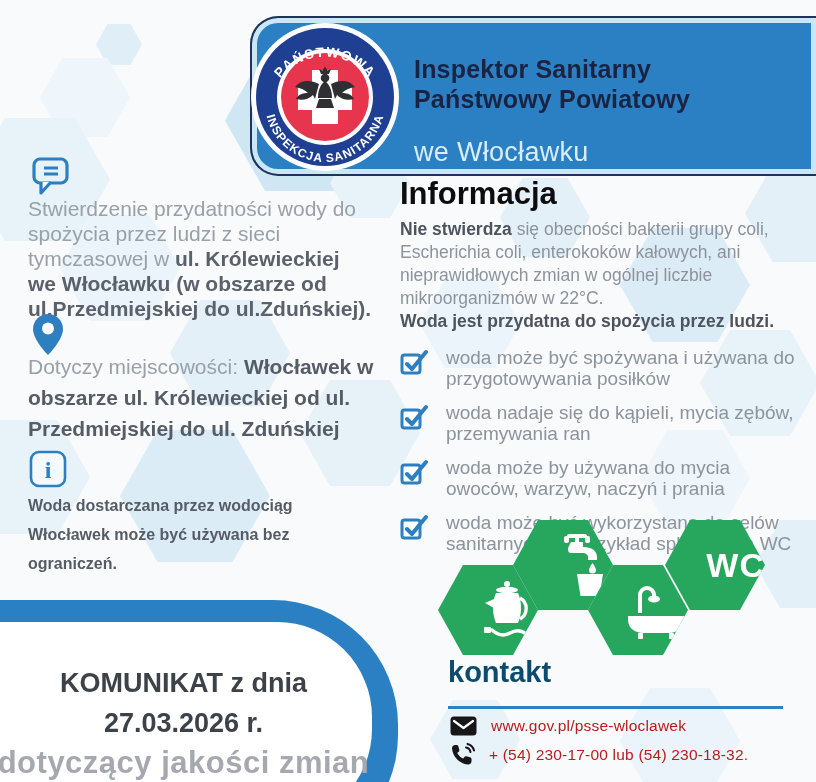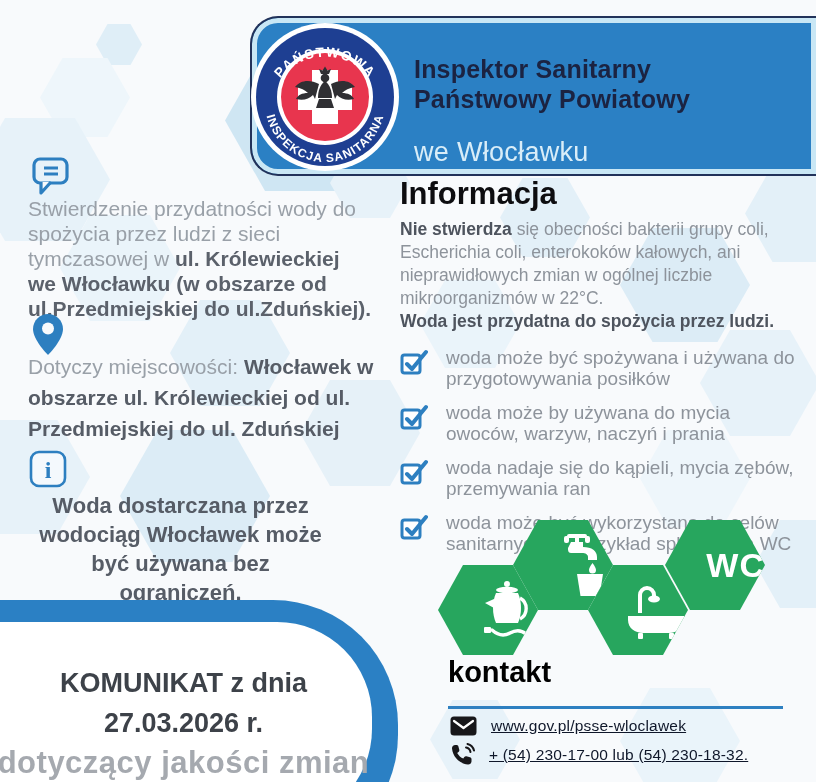--- a/index.html
+++ b/index.html
@@ -20,21 +20,21 @@
   }
   .header-title{position:absolute;left:162px;top:36px;color:#1b2342;font-size:25px;font-weight:800;line-height:30px;letter-spacing:.2px;}
   .header-sub{position:absolute;left:162px;top:103px;color:#d9edf8;font-size:27px;font-weight:400;letter-spacing:.3px;margin-top:16px;}
   .logo{position:absolute;left:250px;top:22px;width:150px;height:150px;z-index:4;}
   
   .icon-abs{position:absolute;z-index:2;}
   .statement{position:absolute;left:28px;top:196px;width:344px;font-size:21px;line-height:25px;color:#99a0a8;z-index:2;}
   .statement b{color:#5b616b;}
   .location{position:absolute;left:28px;top:351px;width:352px;font-size:21px;line-height:31px;color:#99a0a8;z-index:2;}
   .location b{color:#565c66;}
-  .supply{position:absolute;left:28px;top:491px;width:305px;font-size:22px;line-height:29px;font-weight:800;color:#565c66;z-index:2;text-align:center;}
+  .supply{position:absolute;left:28px;top:491px;width:305px;font-size:16px;line-height:29px;font-weight:800;color:#565c66;z-index:2;}
   
   .annc{
     position:absolute;left:-60px;top:600px;width:458px;height:260px;
     background:#2b80c4;border-radius:0 125px 125px 0;z-index:3;
   }
   .annc-inner{
     position:absolute;left:0;top:22px;right:26px;bottom:36px;
     background:#ffffff;border-radius:0 95px 95px 0;
     display:flex;flex-direction:column;justify-content:center;align-items:center;
     padding-left:55px;box-sizing:border-box;text-align:center;
@@ -48,24 +48,24 @@
   .checklist{position:absolute;left:400px;top:347px;width:402px;z-index:2;}
   .check-item{display:flex;gap:18px;margin-bottom:13px;align-items:flex-start;}
   .check-item svg{flex:0 0 auto;margin-top:1px;}
   .check-item span{font-size:19px;line-height:21px;color:#8d939b;}
   
   .ghex{position:absolute;width:100px;height:90px;background:#27a65e;z-index:2;
         clip-path:polygon(25% 0,75% 0,100% 50%,75% 100%,25% 100%,0 50%);
         display:flex;align-items:center;justify-content:flex-end;}
   .ghex .wc{color:#ffffff;font-size:34px;font-weight:800;letter-spacing:1px;}
   
-  .contact-h{position:absolute;left:448px;top:656px;font-size:29px;font-weight:800;color:#000000;z-index:2;text-align:right;}
+  .contact-h{position:absolute;left:448px;top:656px;font-size:29px;font-weight:800;color:#0c4a6e;z-index:2;text-align:right;}
   .contact-line{position:absolute;left:448px;top:706px;width:335px;height:3px;background:#2e80c1;z-index:2;}
   .contact-row{position:absolute;left:450px;display:flex;align-items:center;gap:14px;z-index:2;}
-  .contact-row span{font-size:15.5px;color:#0f172a;letter-spacing:.2px;text-decoration:underline;}
+  .contact-row span{font-size:15.5px;color:#b91c1c;letter-spacing:.2px;}
   .row-web{top:716px;}
   .row-phone{top:743px;}
 </style>
 </head>
 <body>
 
 <div class="poster">
 
   <div>
     <div class="hex" style="left:96px;top:24px;width:46px;height:41px;background:#dfeef7;"></div>
@@ -171,28 +171,28 @@
         <rect x="2" y="7" width="18" height="18" rx="2.5" fill="#ffffff" stroke="#2d7fc0" stroke-width="3"></rect>
         <path d="M7,16 l5,5 L26,4" fill="none" stroke="#2d7fc0" stroke-width="4" stroke-linecap="round" stroke-linejoin="round"></path>
       </svg>
       <span>woda może być spożywana i używana do przygotowywania posiłków</span>
     </div>
     <div class="check-item">
       <svg width="28" height="27" viewBox="0 0 28 27">
         <rect x="2" y="7" width="18" height="18" rx="2.5" fill="#ffffff" stroke="#2d7fc0" stroke-width="3"></rect>
         <path d="M7,16 l5,5 L26,4" fill="none" stroke="#2d7fc0" stroke-width="4" stroke-linecap="round" stroke-linejoin="round"></path>
       </svg>
+      <span>woda nadaje się do kąpieli, mycia zębów, przemywania ran</span>
+    </div>
+    <div class="check-item">
+      <svg width="28" height="27" viewBox="0 0 28 27">
+        <rect x="2" y="7" width="18" height="18" rx="2.5" fill="#ffffff" stroke="#2d7fc0" stroke-width="3"></rect>
+        <path d="M7,16 l5,5 L26,4" fill="none" stroke="#2d7fc0" stroke-width="4" stroke-linecap="round" stroke-linejoin="round"></path>
+      </svg>
       <span>woda może by używana do mycia owoców, warzyw, naczyń i prania</span>
-    </div>
-    <div class="check-item">
-      <svg width="28" height="27" viewBox="0 0 28 27">
-        <rect x="2" y="7" width="18" height="18" rx="2.5" fill="#ffffff" stroke="#2d7fc0" stroke-width="3"></rect>
-        <path d="M7,16 l5,5 L26,4" fill="none" stroke="#2d7fc0" stroke-width="4" stroke-linecap="round" stroke-linejoin="round"></path>
-      </svg>
-      <span>woda nadaje się do kąpieli, mycia zębów, przemywania ran</span>
     </div>
     <div class="check-item">
       <svg width="28" height="27" viewBox="0 0 28 27">
         <rect x="2" y="7" width="18" height="18" rx="2.5" fill="#ffffff" stroke="#2d7fc0" stroke-width="3"></rect>
         <path d="M7,16 l5,5 L26,4" fill="none" stroke="#2d7fc0" stroke-width="4" stroke-linecap="round" stroke-linejoin="round"></path>
       </svg>
       <span>woda może być wykorzystana do celów sanitarnych, na przykład spłukiwania WC</span>
     </div>
   </div>
 

